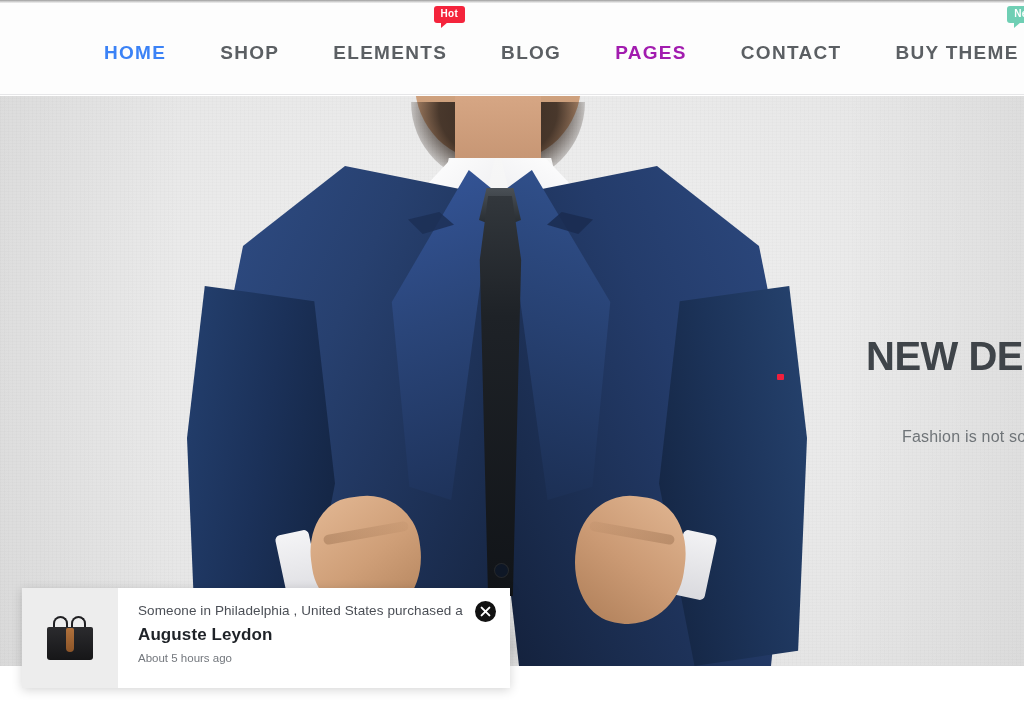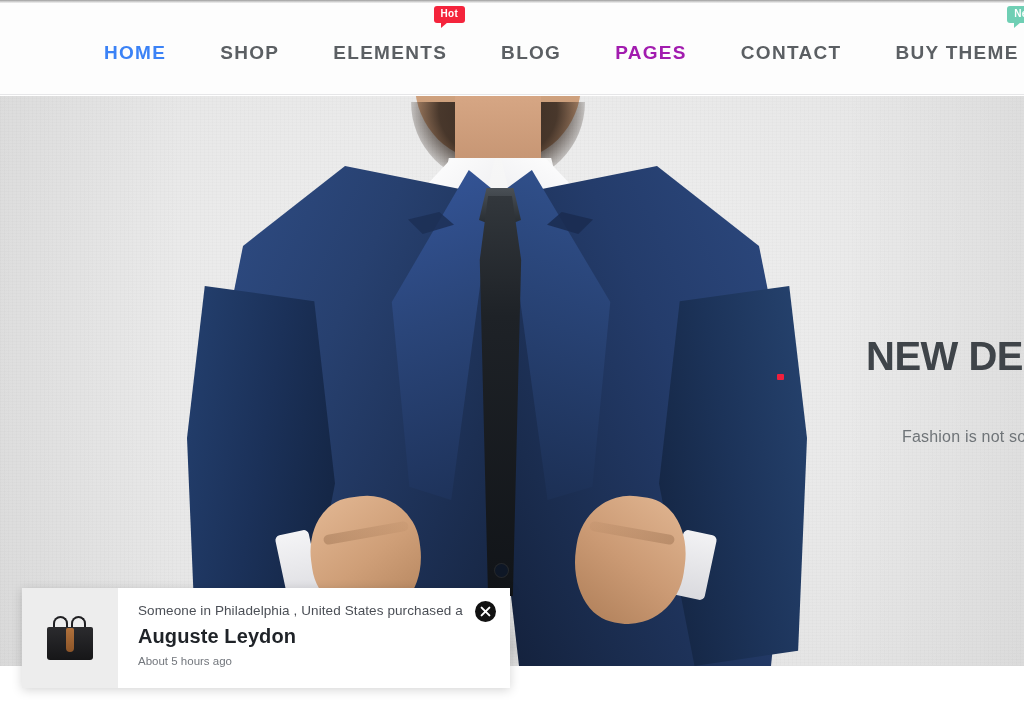--- a/index.html
+++ b/index.html
@@ -296,21 +296,21 @@
   }
 
   .notif-body {
     flex:1; padding:14px 16px 0 20px; position:relative;
   }
   .notif-line1 {
     font-size:13.5px; color:#4b4f56; letter-spacing:0.1px;
     line-height:1.3;
   }
   .notif-name {
-    font-size:20px; font-weight:700; color:#1f2328;
+    font-size:17px; font-weight:700; color:#1f2328;
     margin-top:5px; letter-spacing:0.1px;
   }
   .notif-time {
     font-size:11.5px; color:#73777d; margin-top:7px;
   }
   .notif-close {
     position:absolute; right:14px; top:13px;
     width:21px; height:21px; border-radius:50%;
     background:#121212;
     display:flex; align-items:center; justify-content:center;

